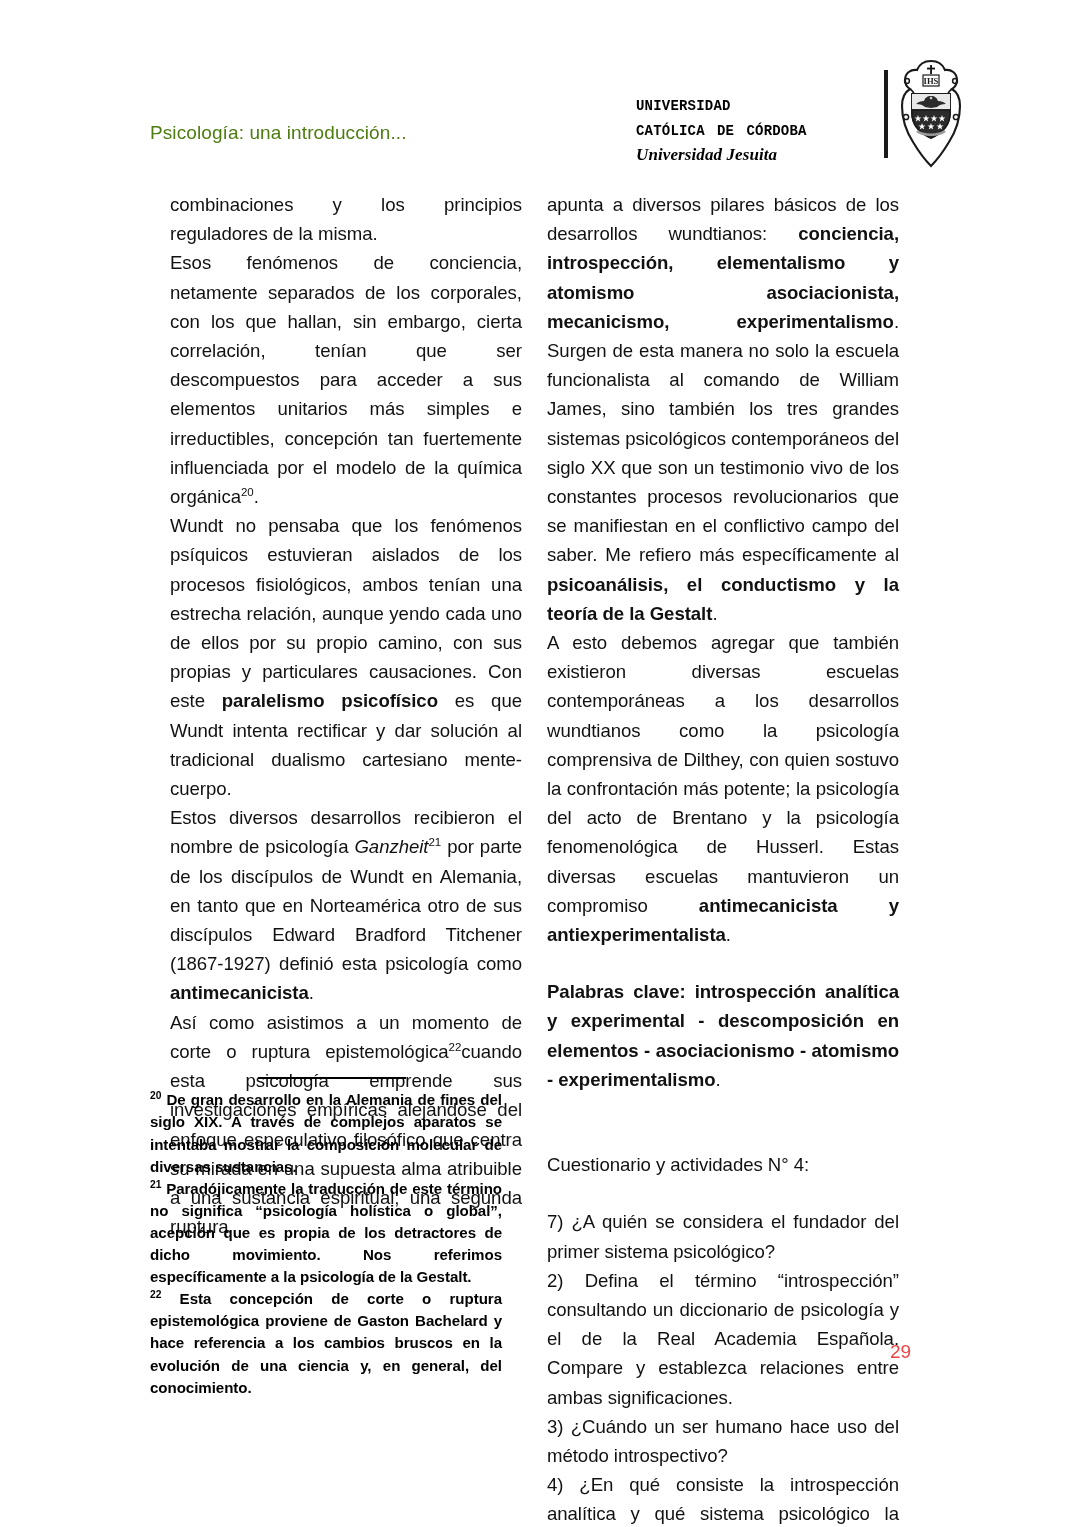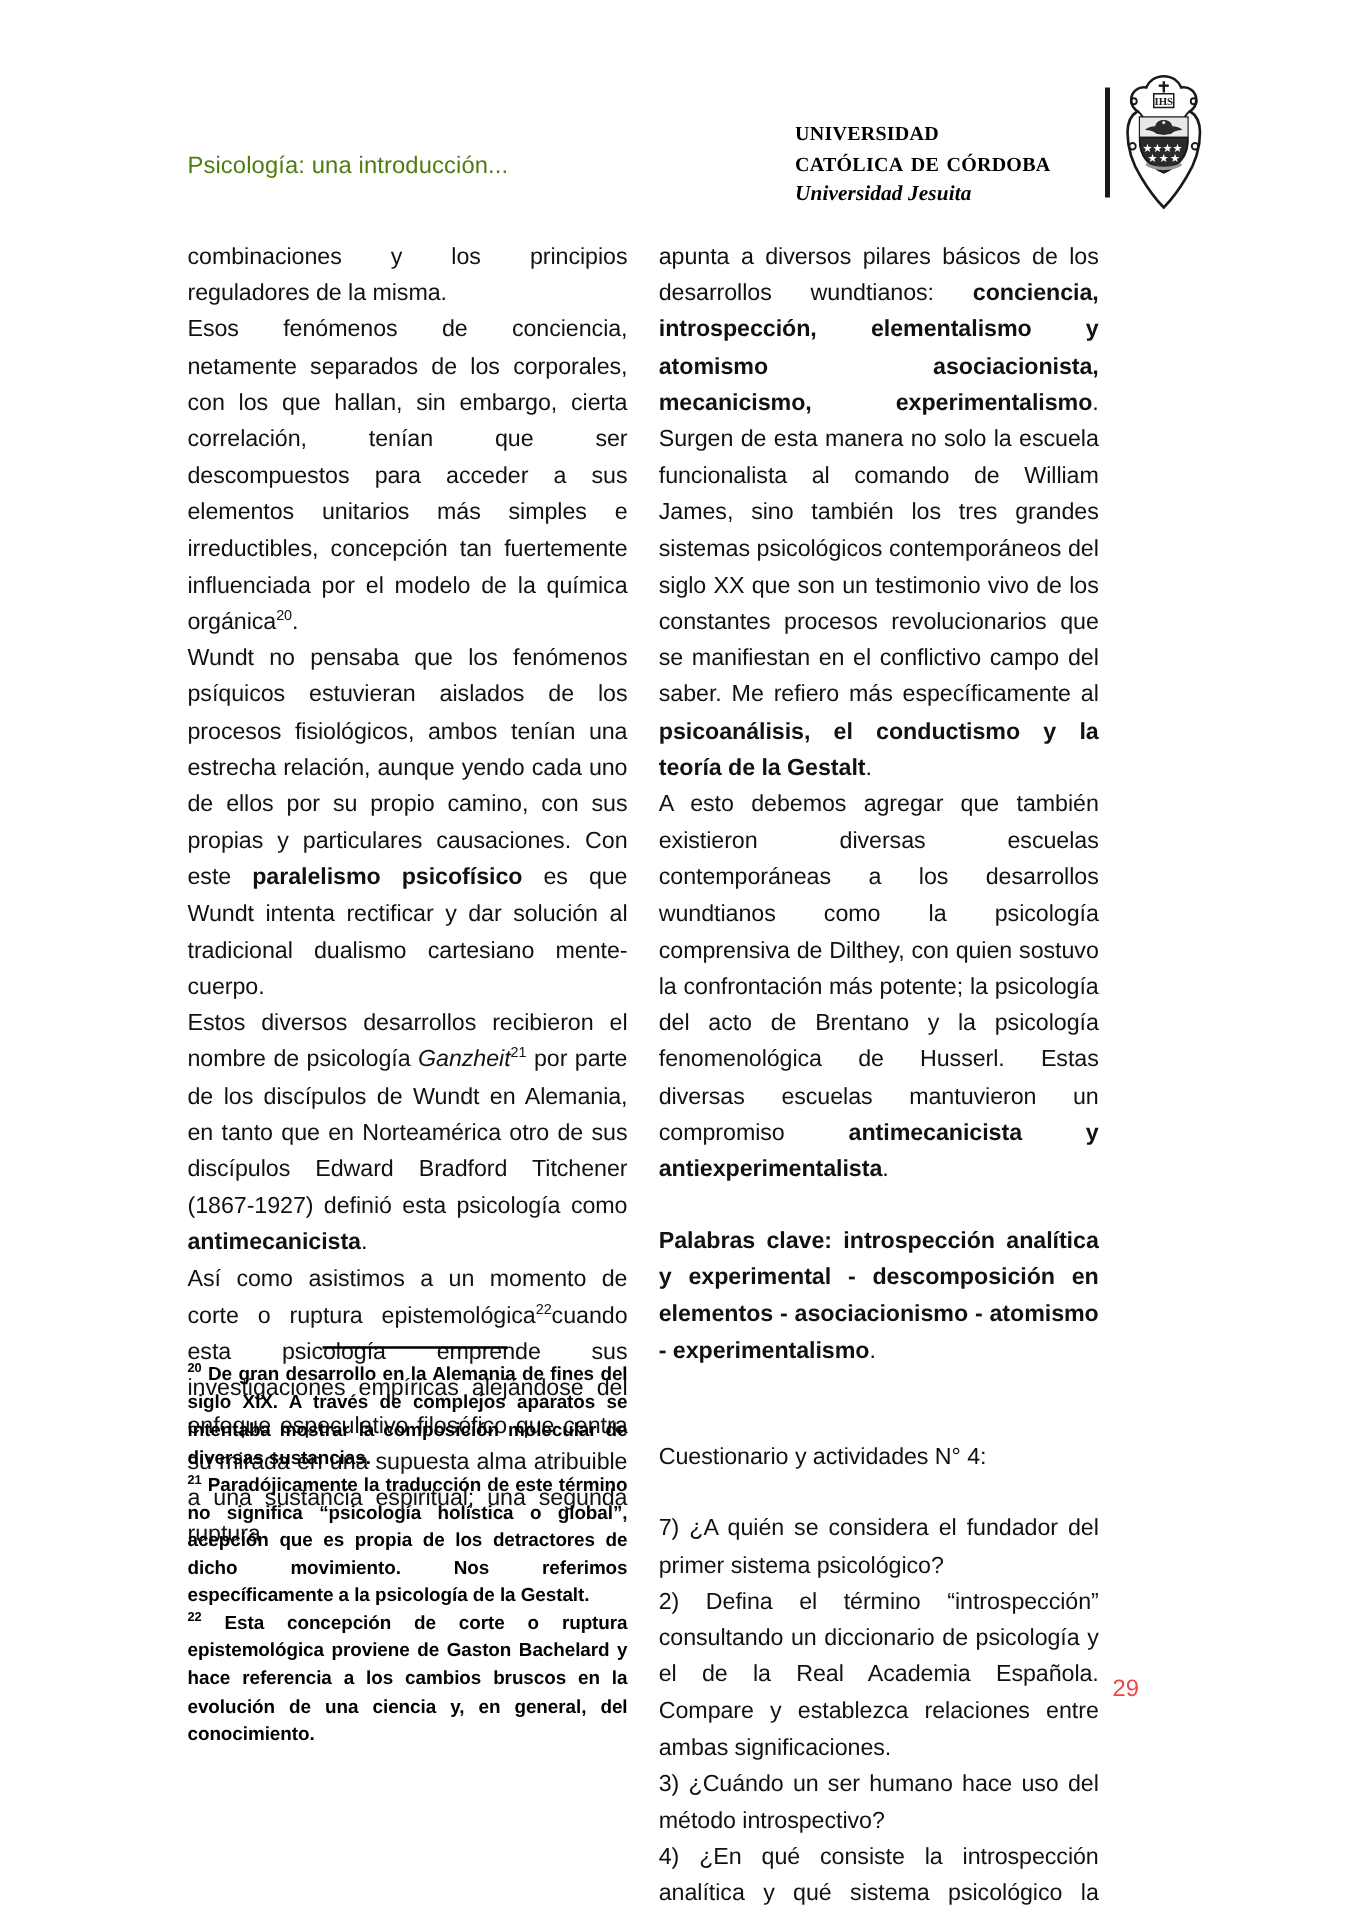--- a/index.html
+++ b/index.html
@@ -39,23 +39,23 @@
   }
   .logo-block {
     position: absolute;
     left: 636px;
     top: 92px;
     width: 250px;
     text-align: left;
   }
   .logo-line1,
   .logo-line2 {
-    font-family: Liberation Serif, serif;
+    font-family: Liberation Mono, monospace;
     font-weight: bold;
-    font-size: 23px;
+    font-size: 20px;
     line-height: 25px;
     letter-spacing: 0.2px;
     font-variant: small-caps;
     text-transform: lowercase;
     color: #000;
     white-space: nowrap;
   }
   .logo-line1::first-letter,
   .logo-line2::first-letter { font-size: 1em; }
   .logo-line3 {
@@ -87,20 +87,21 @@
   
   .columns {
     position: absolute;
     left: 0;
     top: 190px;
     width: 1080px;
   }
   .col {
     position: absolute;
     top: 0;
+    margin-left: 20px;
   }
   .col-left  { left: 150px; width: 352px; }
   .col-right { left: 527px; width: 352px; }
 
   .body-p {
     font-size: 18.6px;
     line-height: 29.2px;
     text-align: justify;
     text-justify: inter-word;
     margin: 0;

